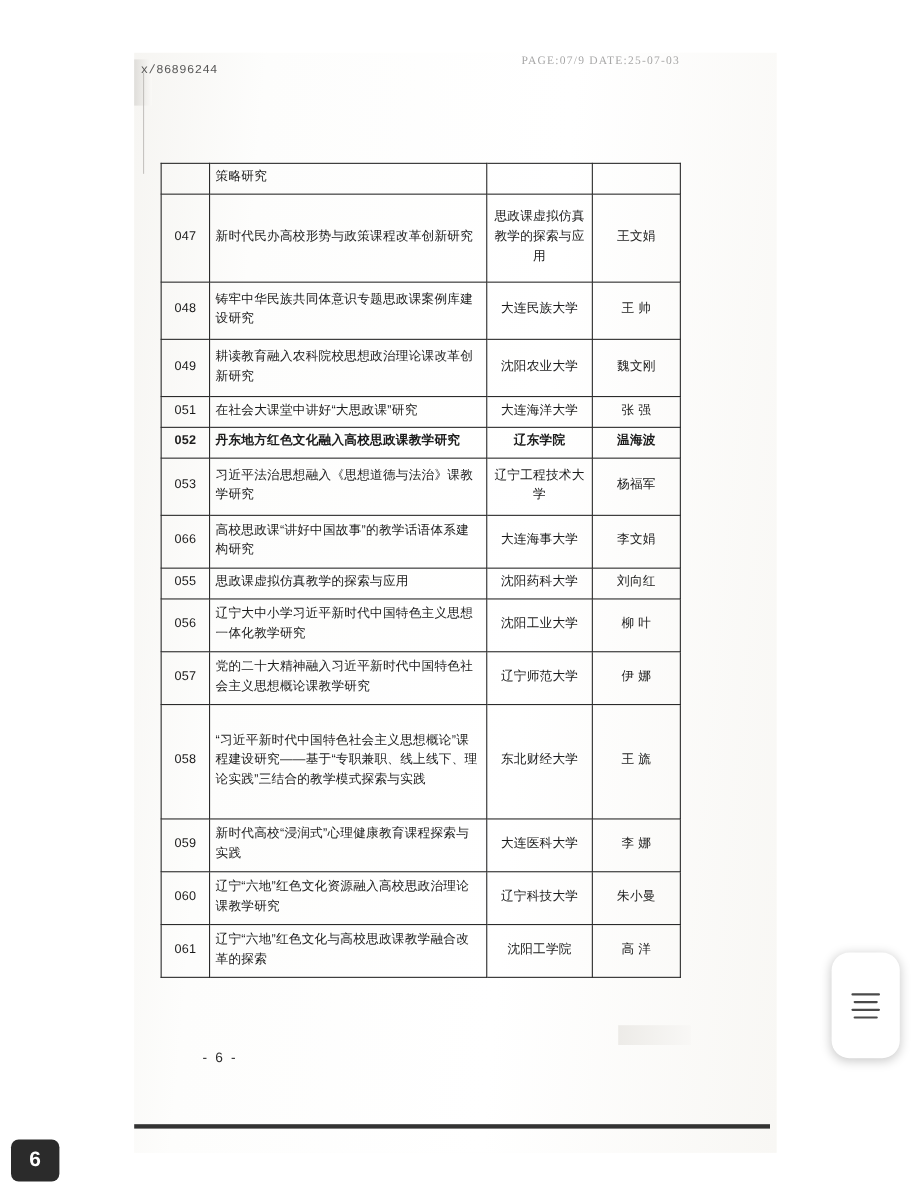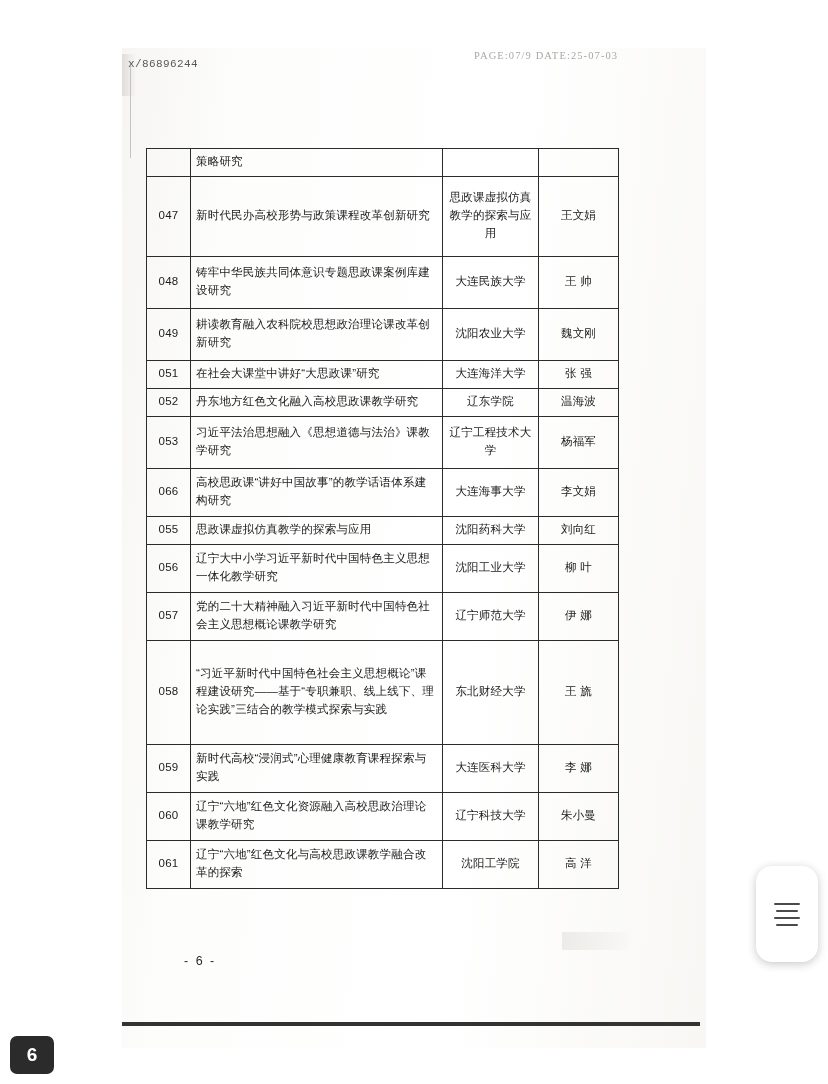--- a/index.html
+++ b/index.html
@@ -162,21 +162,21 @@
           </tr>
 
 
           <tr style="height:28px;">
             <td class="no">051</td>
             <td class="title">在社会大课堂中讲好“大思政课”研究</td>
             <td class="org">大连海洋大学</td>
             <td class="person spaced">张 强</td>
           </tr>
 
-          <tr style="height:28px;">
+          <tr style="height:28px;font-weight:bold;">
             <td class="no">052</td>
             <td class="title">丹东地方红色文化融入高校思政课教学研究</td>
             <td class="org">辽东学院</td>
             <td class="person">温海波</td>
           </tr>
 
           <tr style="height:52px;margin-top:30px;">
             <td class="no">053</td>
             <td class="title">习近平法治思想融入《思想道德与法治》课教学研究</td>
             <td class="org">辽宁工程技术大学</td>

